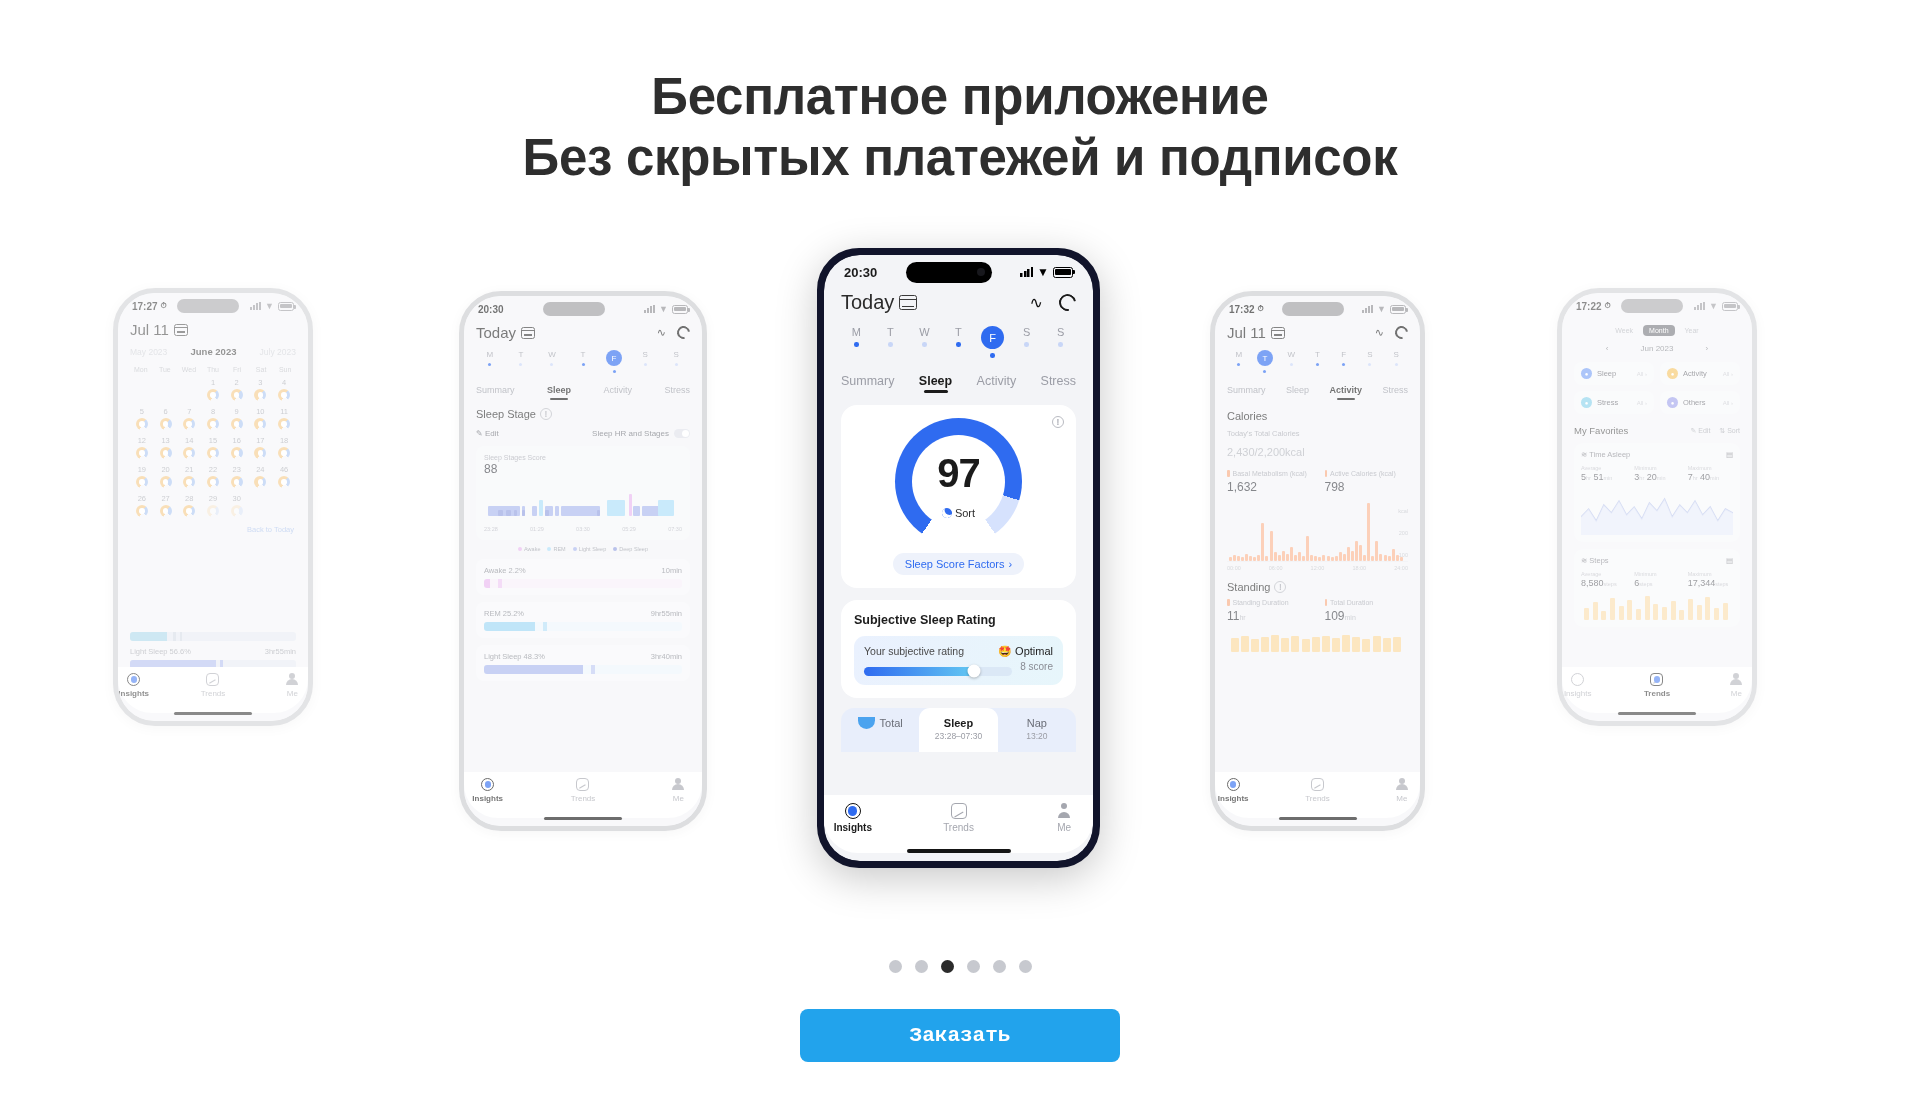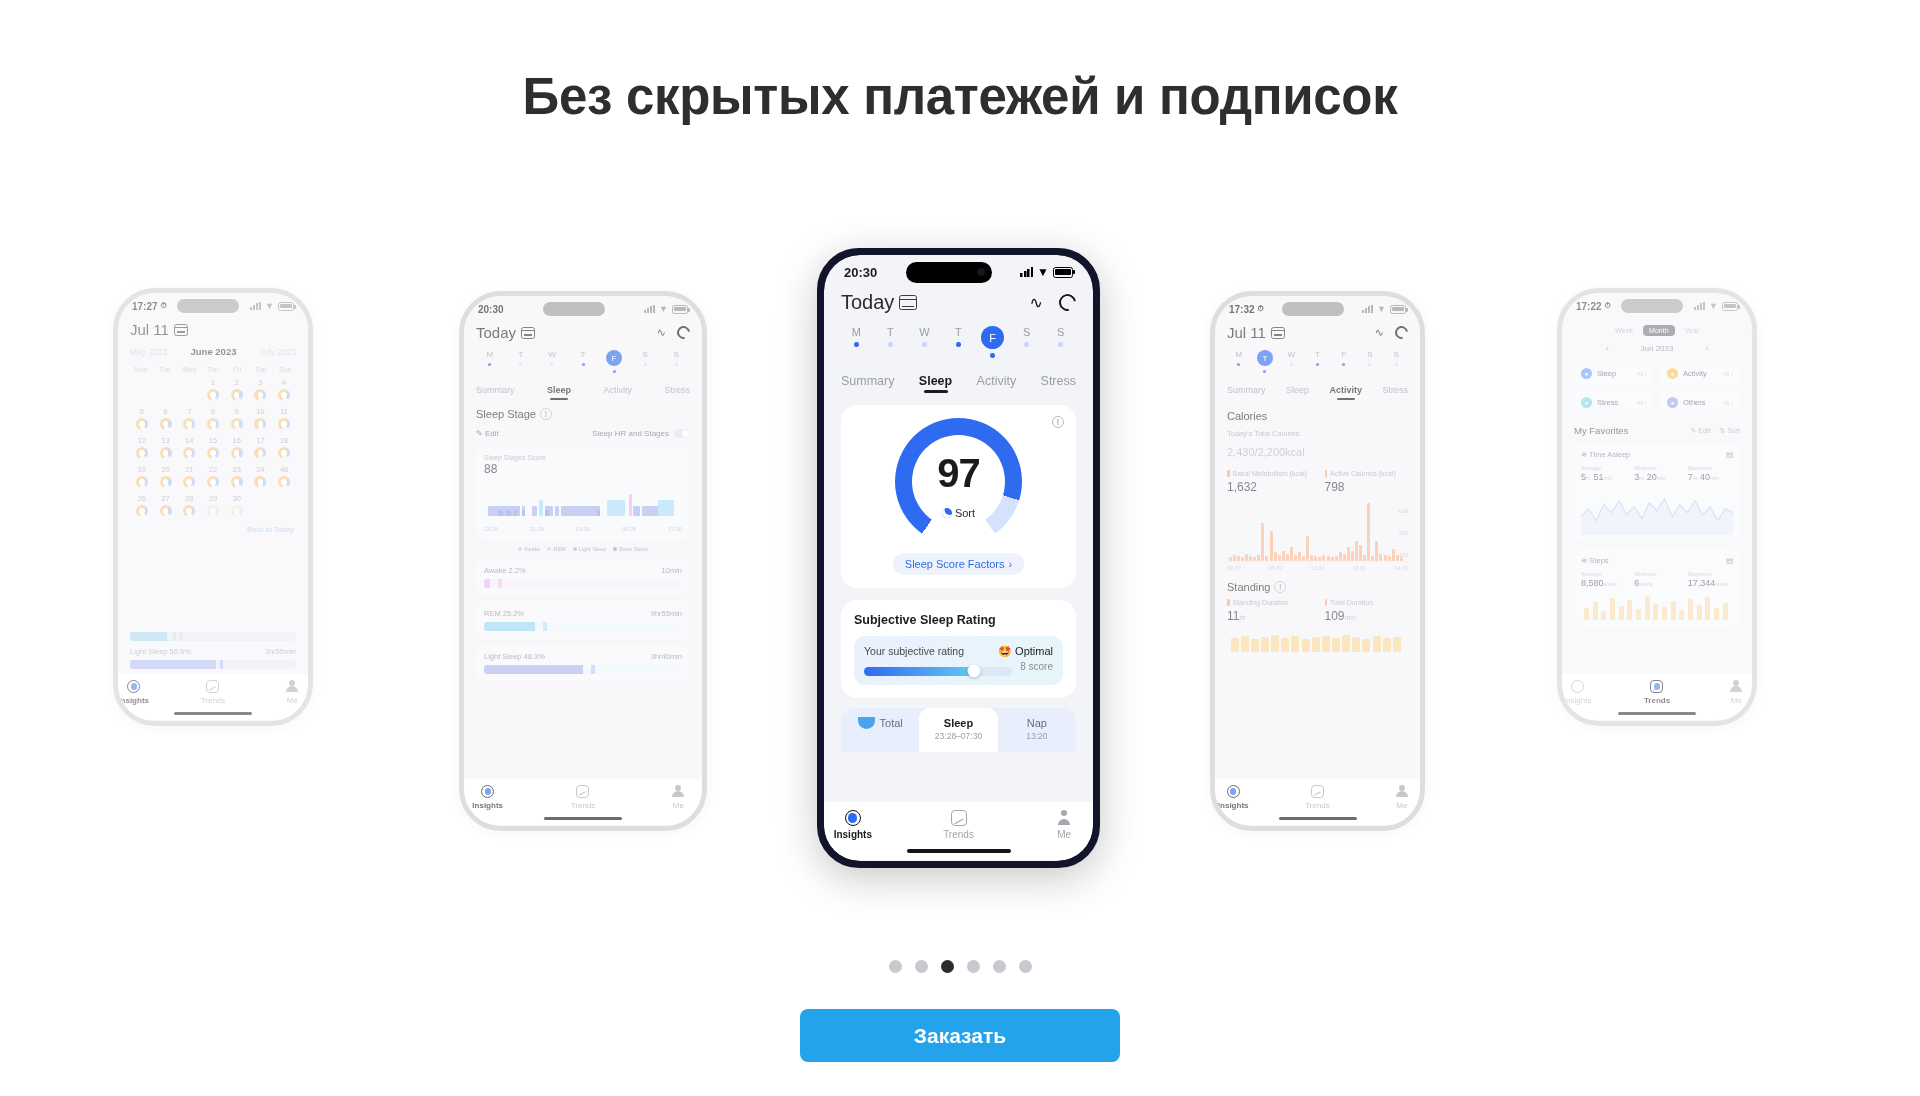--- a/index.html
+++ b/index.html
@@ -148,21 +148,21 @@
   .score-txt{font-size:10px;color:#8a8c94;white-space:nowrap;}
 
   .seg-tabs{display:flex;background:#e8eefb;border-radius:13px 13px 0 0;margin-top:10px;overflow:hidden;}
   .seg{flex:1;text-align:center;padding:9px 2px 11px;font-size:11px;color:#6b6e78;}
   .seg.on{background:#fff;border-radius:11px 11px 0 0;color:#1b1b1b;font-weight:700;}
   .seg .sub{display:block;font-size:8.5px;color:#9a9ca4;font-weight:400;margin-top:2px;}
   .seg .tot{display:flex;align-items:center;justify-content:center;gap:5px;}
   .wave{width:17px;height:12px;border-radius:0 0 9px 9px;background:#4ba3ef;}
 
   
-  .bnav{position:absolute;left:0;right:0;bottom:1px;height:46px;background:#fff;display:flex;align-items:flex-start;padding-top:6px;border-radius:0 0 34px 34px;gap:48px;}
+  .bnav{position:absolute;left:0;right:0;bottom:8px;height:46px;background:#fff;display:flex;align-items:flex-start;padding-top:6px;border-radius:0 0 34px 34px;gap:48px;}
   .center .bnav{height:58px;padding-top:8px;}
   .bitem{flex:1;display:flex;flex-direction:column;align-items:center;gap:3px;font-size:8px;color:#a5a7af;}
   .center .bitem{font-size:10px;}
   .bitem.on{color:#1b1b1b;font-weight:600;}
   .bico{width:13px;height:13px;border:1.6px solid #a5a7af;border-radius:50%;position:relative;}
   .center .bico{width:16px;height:16px;}
   .bitem.on .bico{border-color:#111;}
   .bitem.on .bico::after{content:"";position:absolute;inset:2.4px;border-radius:50%;background:#2f6bf0;}
   .bico.sq{border-radius:4px;border-color:#a5a7af;}
   .bico.sq::before{content:"";position:absolute;left:2px;right:2px;bottom:3px;height:1.4px;background:#a5a7af;transform:rotate(-30deg);}
@@ -246,28 +246,29 @@
   .stepbars{height:26px;margin-top:6px;position:relative;}
   .stepbars i{position:absolute;bottom:0;width:5px;border-radius:1px;background:#fbd79a;}
 
   
   .dots{position:absolute;top:960px;left:0;width:1920px;display:flex;justify-content:center;gap:13px;}
   .dots i{width:13px;height:13px;border-radius:50%;background:#c7c9cf;display:block;}
   .dots i.on{background:#2b2b2b;}
   .cta{position:absolute;top:1009px;left:50%;transform:translateX(-50%);
       width:320px;height:53px;border-radius:8px;background:#22a3ec;color:#fff;
       display:flex;align-items:center;justify-content:center;font-size:21px;font-weight:600;
-      border:none;cursor:pointer;font-family:Liberation Sans, sans-serif;}
+      border:none;cursor:pointer;font-family:Liberation Mono, monospace;}
 </style>
 </head>
 <body>
 
 <div class="page">
 
   <h1 class="heading">
+    <span>Бесплатное приложение</span>
     <span class="l2">Без скрытых платежей и подписок</span>
   </h1>
 
   <div class="phones">
 
     <div class="phone side far" id="phone1">
       <div class="scr">
         <div class="statusbar">
           <span class="sb-left">
             <span>17:27</span>

